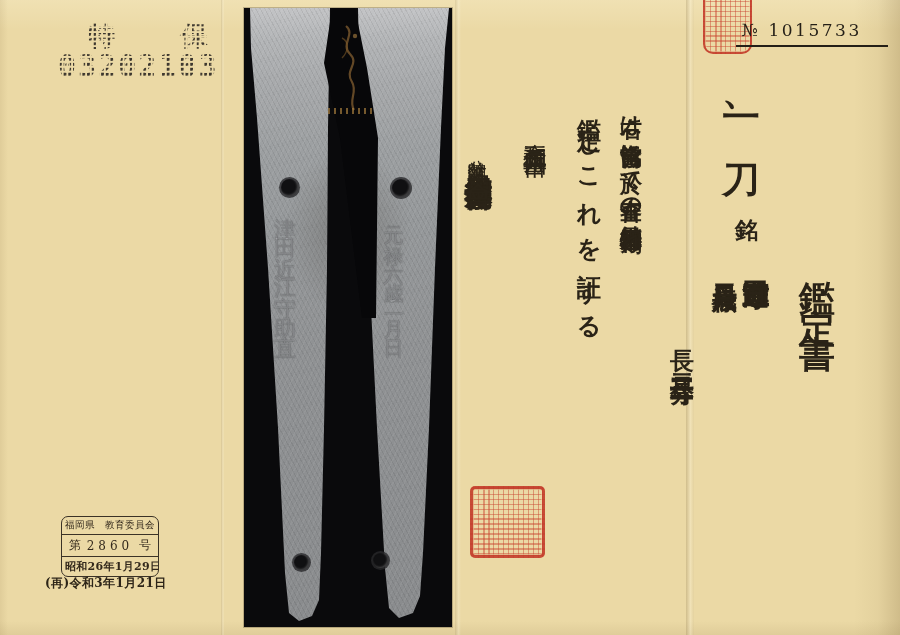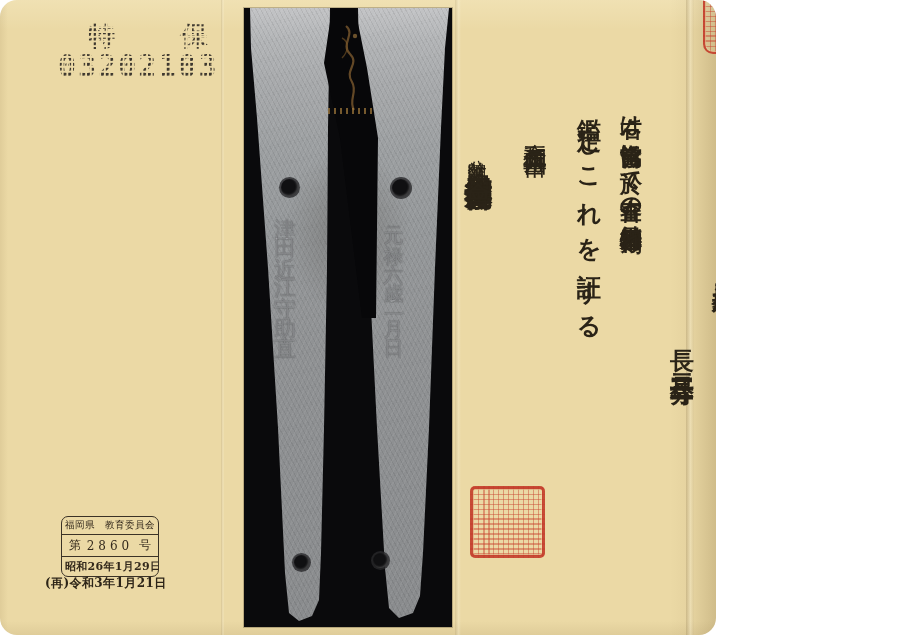--- a/index.html
+++ b/index.html
@@ -1,24 +1,24 @@
 <!DOCTYPE html>
 <html><head>
 <meta charset="utf-8">
 <style>
   html,body{margin:0;padding:0;}
   body{width:900px;height:635px;overflow:hidden;position:relative;
        font-family:"DejaVu Serif",serif;}
-  #page{position:absolute;inset:0;width:716px;height:635px;overflow:hidden;
+  #page{position:absolute;inset:0;width:900px;height:635px;overflow:hidden;
         background:
           linear-gradient(90deg, rgba(120,95,50,.10) 0, rgba(120,95,50,0) 8px),
           linear-gradient(270deg, rgba(110,85,40,.22) 0, rgba(110,85,40,.06) 22px, rgba(110,85,40,0) 46px),
           linear-gradient(180deg, rgba(255,248,220,.25) 0, rgba(255,248,220,0) 30px),
           linear-gradient(0deg, rgba(120,95,50,.10) 0, rgba(120,95,50,0) 14px),
-          #ebd9a5; border-radius: 17px;}
+          #ebd9a5;}
   .abs{position:absolute;}
   
   .crease{position:absolute;top:0;bottom:0;pointer-events:none;}
   .crease.c1{left:221px;width:3px;background:linear-gradient(90deg,rgba(90,70,35,.14),rgba(255,250,230,.30) 70%,rgba(90,70,35,0));}
   .crease.c2{left:455px;width:6px;background:linear-gradient(90deg,rgba(90,70,35,.12),rgba(255,250,230,.25) 60%,rgba(90,70,35,0));}
   .crease.c3{left:686px;width:8px;background:linear-gradient(90deg,rgba(100,78,38,.20),rgba(255,250,230,.28) 55%,rgba(100,78,38,.05));}
   
   .dotted{color:#3e382f;
     -webkit-mask-image:radial-gradient(circle at 2.2px 2.2px,#000 1.45px,transparent 1.65px);
     -webkit-mask-size:4.7px 4.7px;
@@ -113,20 +113,21 @@
     <div class="ticks"></div>
     <div class="hole" style="left:37px;top:171px;width:17px;height:17px;"></div>
     <div class="hole" style="left:148px;top:171px;width:18px;height:18px;"></div>
     <div class="hole" style="left:50px;top:547px;width:15px;height:15px;"></div>
     <div class="hole" style="left:129px;top:545px;width:15px;height:15px;"></div>
     <div class="tang-mei l">津田近江守助直</div>
     <div class="tang-mei r">元禄六歳二月日</div>
   </div>
 
   <div class="abs seal-red seal-top"></div>
+  <div class="abs serial">№ 1015733</div>
 
   <div class="abs vtext title">鑑定書</div>
   <div class="abs vtext item">一、刀</div>
   <div class="abs vtext mei-label">銘</div>
   <div class="abs vtext mei1">津田近江守助直</div>
   <div class="abs vtext mei2">元禄六歳二月日</div>
   <div class="abs vtext length">長　二尺三寸三分</div>
   <div class="abs vtext st1">右は當協會に於て審査の結果特別保存刀剣と</div>
   <div class="abs vtext st2">鑑定しこれを証する</div>
   <div class="abs vtext date">令和三年五月二十四日</div>

